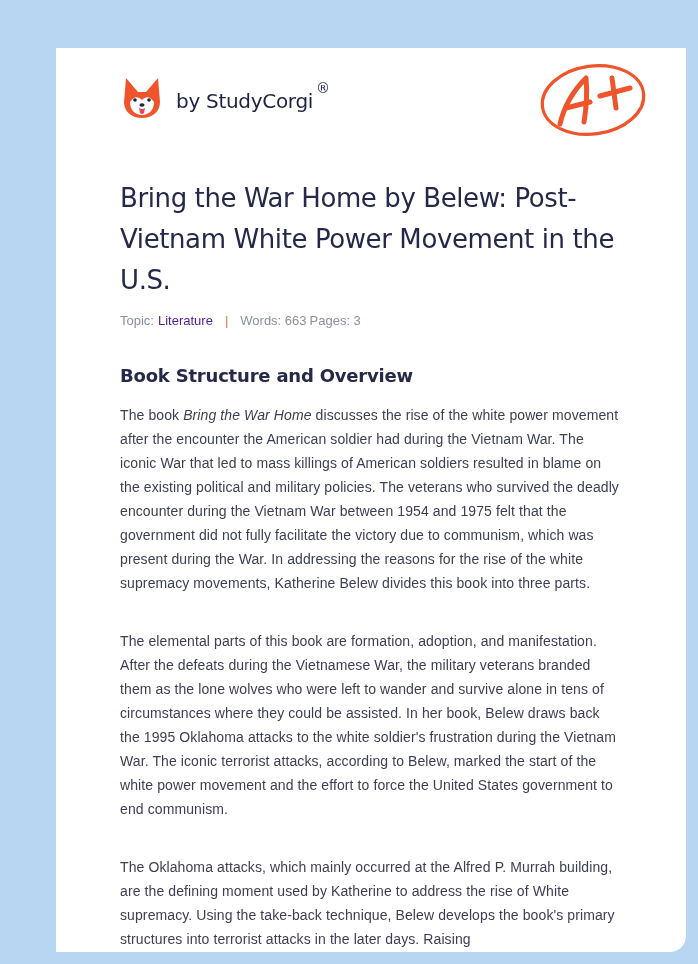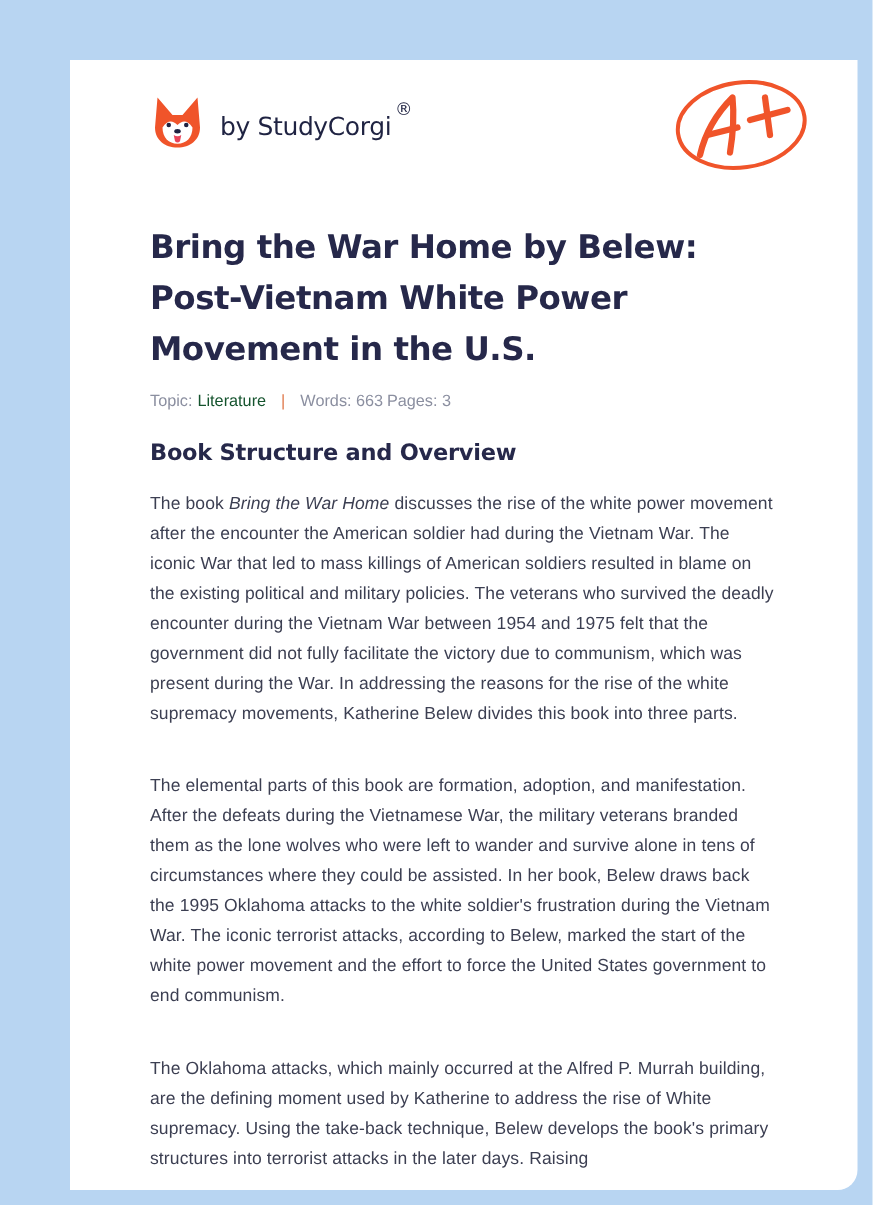--- a/index.html
+++ b/index.html
@@ -37,33 +37,33 @@
   }
   .grade {
     position: absolute; left: 482px; top: 10px;
   }
   .content {
     position: absolute; left: 64px; top: 130px; width: 500px;
   }
   h1 {
     margin: 0;
     font-family: "DejaVu Sans", sans-serif;
-    font-weight: bold; font-size: 26px; line-height: 41px;
+    font-weight: normal; font-size: 26px; line-height: 41px;
     color: #26284a; letter-spacing: -0.4px;
   }
   .meta {
     margin-top: 12px;
     font-size: 13px; color: #8b8fa0;
     display: flex; align-items: center;
   }
-  .meta .topic-val { color: #14532d; margin-left: 4px; }
+  .meta .topic-val { color: #4c1d95; margin-left: 4px; }
   .meta .sep { color: #e0784a; margin: 0 12px; }
   .meta .pages { margin-left: 3px; }
   h2 {
-    margin: 22px 0 0 0;
+    margin: 35px 0 0 0;
     font-family: "DejaVu Sans", sans-serif;
     font-weight: bold; font-size: 18px; line-height: 26px;
     color: #26284a; letter-spacing: -0.2px;
   }
   p {
     margin: 14px 0 0 0;
     font-size: 14px; line-height: 24px;
     color: #3c3f52;
     letter-spacing: 0.1px;
   }

